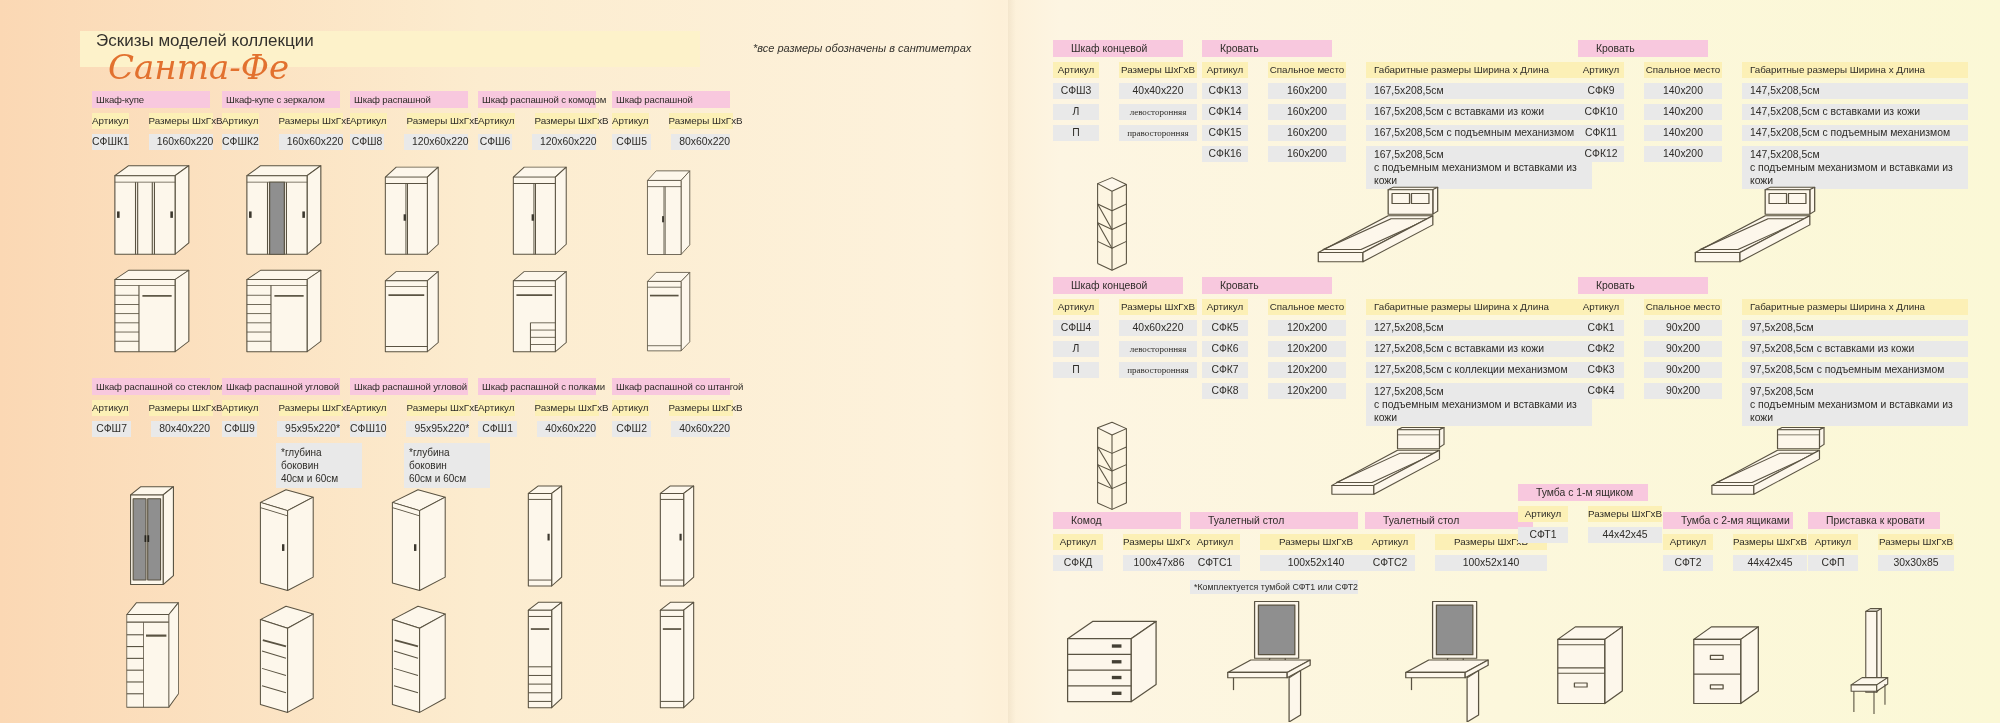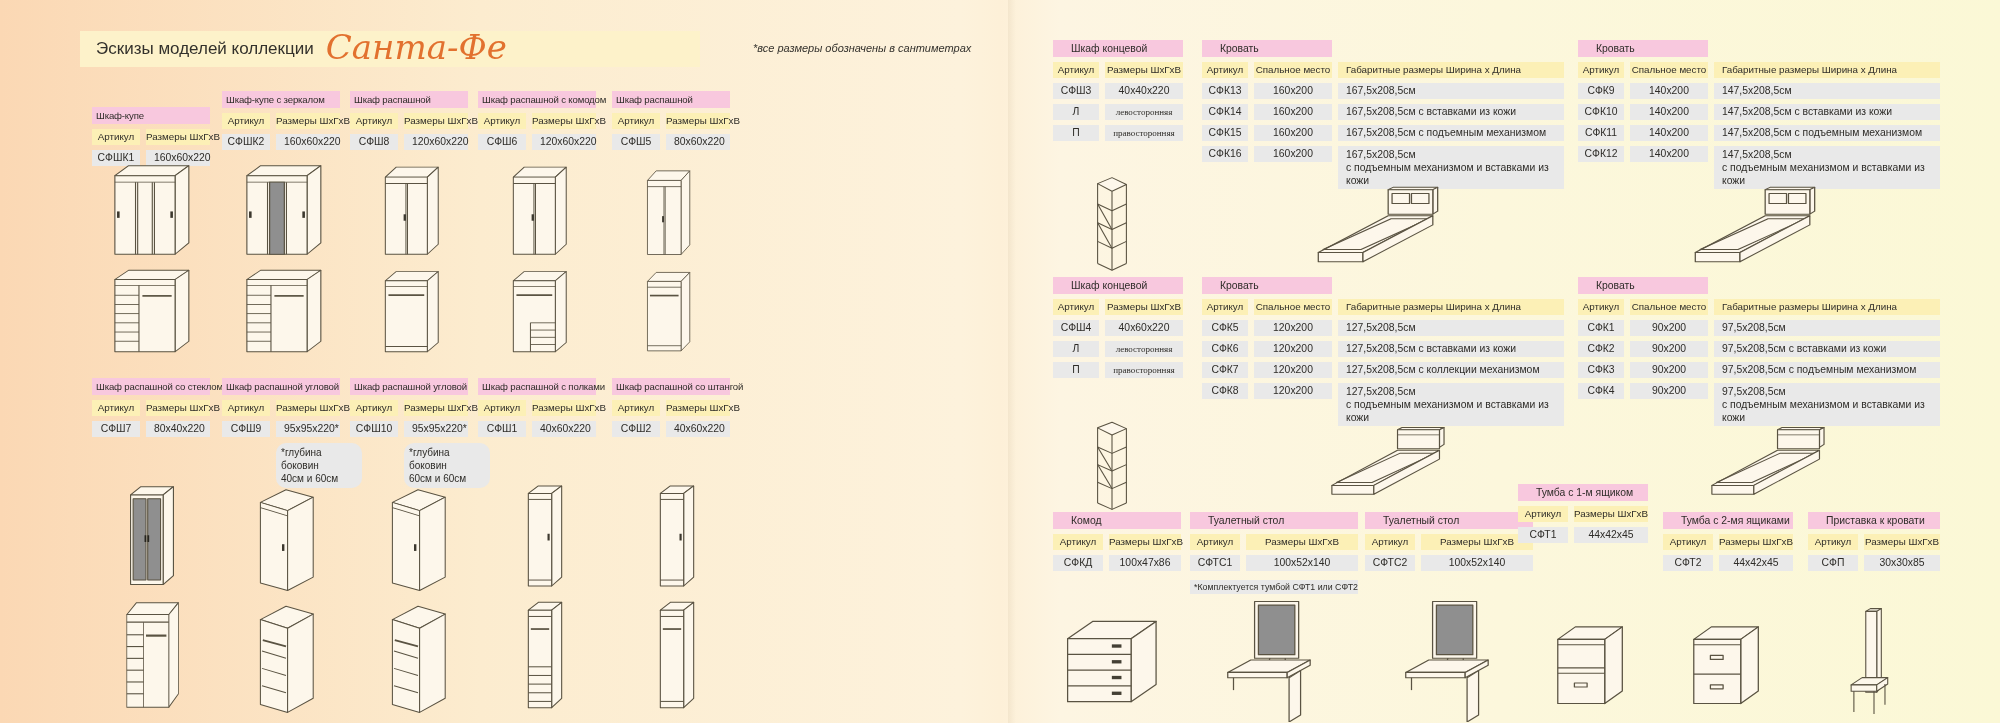--- a/index.html
+++ b/index.html
@@ -2,39 +2,39 @@
 <html><head>
 <meta charset="utf-8">
 <style>
   html,body{margin:0;padding:0;background:#888;}
   .canvas{position:relative;width:2000px;height:723px;overflow:hidden;
     font-family:"Liberation Sans",sans-serif;color:#2e2c28;
     background:linear-gradient(90deg,#fbd8b4 0%,#fceccf 24%,#fdf2dc 48%,#fdf0d8 50%,#fdf5e2 53%,#fcf7dc 75%,#fbf8d6 100%);}
   .seam{position:absolute;left:1008px;top:0;width:8px;height:723px;
     background:linear-gradient(90deg,rgba(120,90,40,0.07),rgba(120,90,40,0));}
   .title-band{position:absolute;left:80px;top:31px;width:620px;height:36px;background:#fdf2ca;
-    display:flex;align-items:center;padding-left:16px;box-sizing:border-box;}
+    display:flex;padding-left:16px;box-sizing:border-box;flex-direction:column;}
   .title-main{font-size:17px;color:#33312c;}
   .title-script{font-family:"DejaVu Serif",serif;font-style:italic;font-size:34px;color:#e2712f;
     margin-left:12px;margin-top:-4px;}
   .units-note{position:absolute;left:753px;top:42px;font-size:11px;font-style:italic;color:#33312c;}
   .tbl{position:absolute;}
   .tt{background:#f8c8de;font-size:10.4px;height:17px;line-height:17px;padding-left:18px;
     margin-bottom:5px;white-space:nowrap;box-sizing:border-box;}
   .L .tt{font-size:9.6px;letter-spacing:-0.15px;padding-left:4px;}
-  .trow{display:flex;gap:6px;margin-bottom:5px;align-items:flex-start;}
+  .trow{display:flex;gap:20px;margin-bottom:5px;align-items:flex-start;}
   .hc{background:#fcf0b6;font-size:9.8px;height:16px;line-height:16px;text-align:center;
     white-space:nowrap;box-sizing:border-box;}
   .dc{background:#e9e9e9;font-size:10.4px;height:16px;line-height:16px;text-align:center;
     white-space:nowrap;box-sizing:border-box;}
   .lft{text-align:left;padding-left:8px;}
   .two{height:auto;line-height:13px;padding-top:2px;padding-bottom:2px;white-space:pre-line;}
   .sm{font-size:9px;font-family:Liberation Serif, serif;}
   .notec{background:#e9e9e9;font-size:10px;line-height:13px;padding:3px 5px;white-space:pre-line;
-    display:inline-block;margin-top:1px;box-sizing:border-box;border-radius:10px;}
+    display:inline-block;margin-top:1px;box-sizing:border-box;}
   .noteb{background:#e9e9e9;font-size:8.8px;height:14px;line-height:14px;padding:0 4px;
     display:inline-block;margin-top:1px;white-space:nowrap;box-sizing:border-box;}
   .w48{width:48px}.w64{width:64px}
   .w46{width:46px}.w78{width:78px}.w226{width:226px}
   .w50{width:50px}.w72{width:72px}.w112{width:112px}.w74{width:74px}.w76{width:76px}
   .draw{position:absolute;}
 </style>
 </head>
 <body>
 
@@ -242,21 +242,21 @@
       </g>
     </defs>
   </svg>
 
   <div class="title-band">
     <span class="title-main">Эскизы моделей коллекции</span>
     <span class="title-script">Санта-Фе</span>
   </div>
   <div class="units-note">*все размеры обозначены в сантиметрах</div>
 
-  <div class="tbl L" style="left:92px;top:107px;width:118px">
+  <div class="tbl L" style="left:92px;top:91px;width:118px">
     <div class="tt">Шкаф-купе</div>
     <div class="trow">
       <div class="hc w48">Артикул</div>
       <div class="hc w64">Размеры ШхГхВ</div>
     </div>
     <div class="trow">
       <div class="dc w48">СФШК1</div>
       <div class="dc w64 lft">160x60x220</div>
     </div>
   </div>

